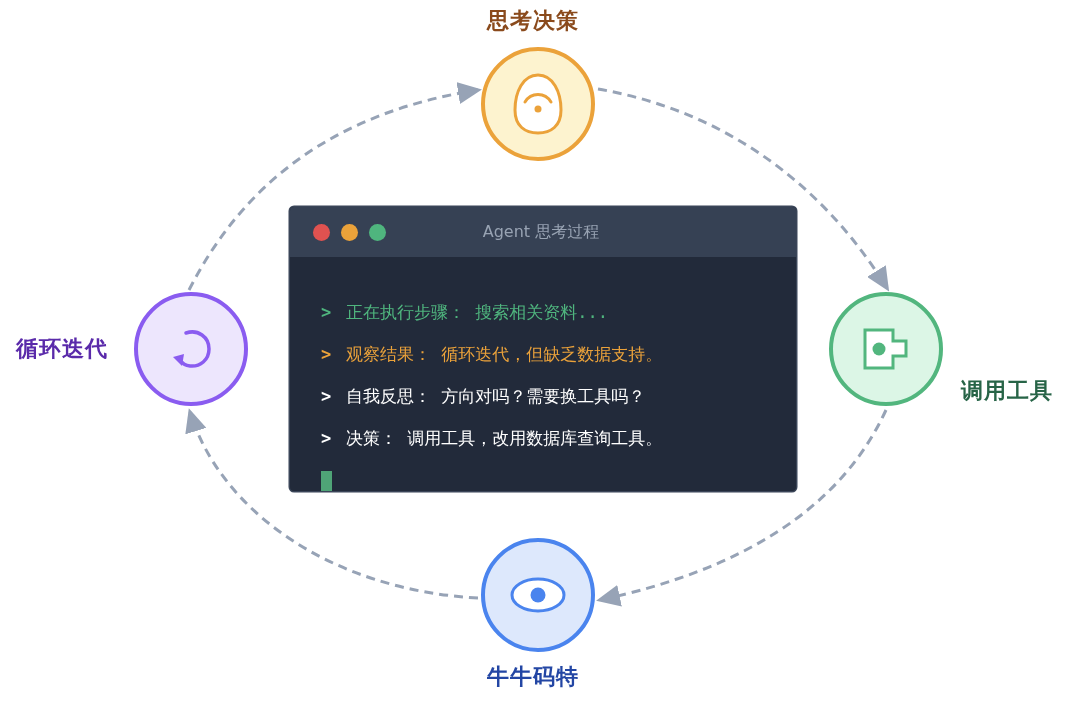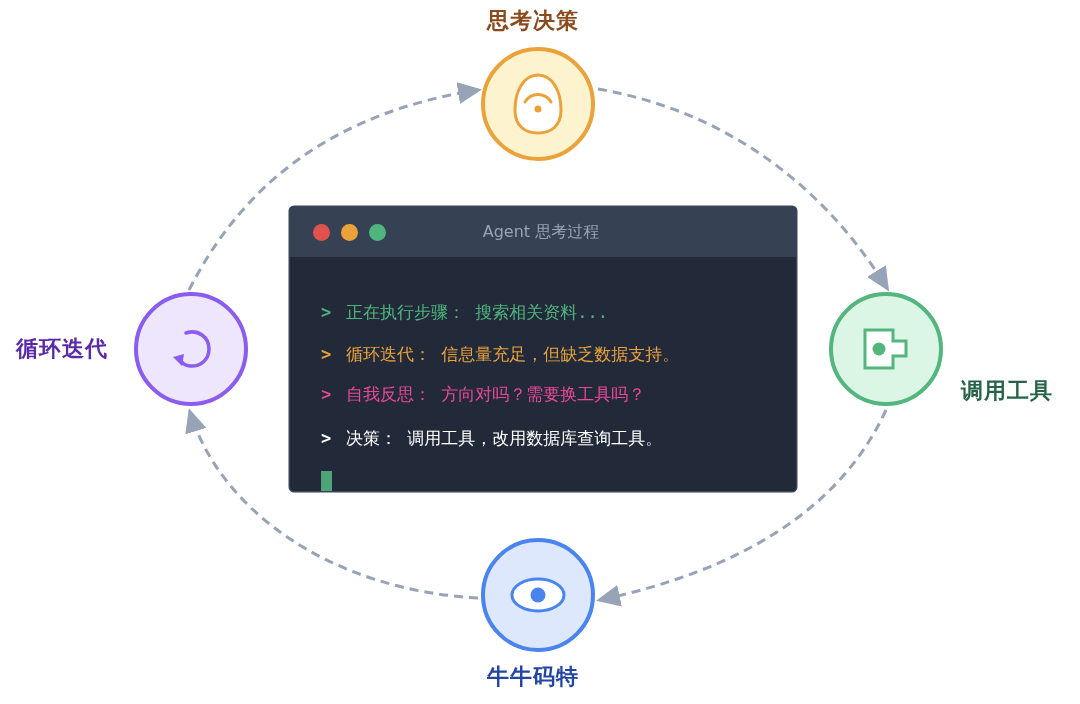--- a/index.html
+++ b/index.html
@@ -107,23 +107,23 @@
         <div class="dot" style="background:#eba23a;"></div>
         <div class="dot" style="background:#4fb57e;"></div>
       </div>
       <div class="term-title">Agent 思考过程</div>
     </div>
     <div class="term-body">
       <div class="line" style="color:#4fb57e;">
         <span class="prompt">&gt;</span><span>正在执行步骤： 搜索相关资料...</span>
       </div>
       <div class="line" style="color:#eba23a;">
-        <span class="prompt">&gt;</span><span>循环迭代： 信息量充足，但缺乏数据支持。</span>
+        <span class="prompt">&gt;</span><span>观察结果： 循环迭代，但缺乏数据支持。</span>
       </div>
-      <div class="line" style="color:#ec4899;font-family:Liberation Mono, monospace;">
+      <div class="line" style="color:#ffffff;">
         <span class="prompt">&gt;</span><span>自我反思： 方向对吗？需要换工具吗？</span>
       </div>
       <div class="line" style="color:#ffffff;">
         <span class="prompt">&gt;</span><span>决策： 调用工具，改用数据库查询工具。</span>
       </div>
       <div class="cursor"></div>
     </div>
   </div>
 
 

